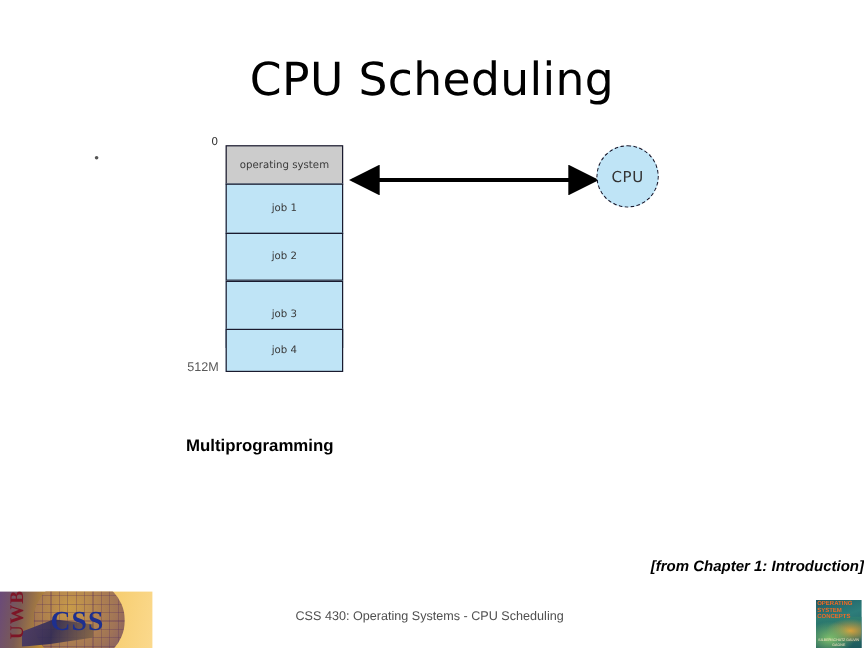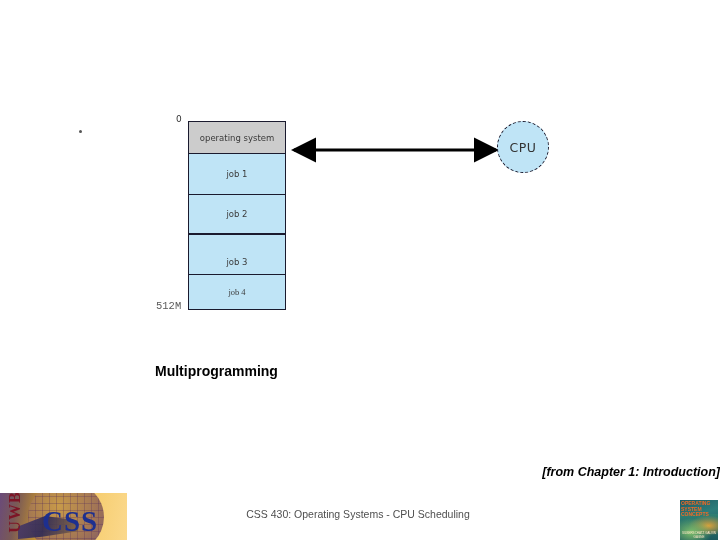--- a/index.html
+++ b/index.html
@@ -75,21 +75,21 @@
     font-size: 9px;
     color: #333333;
     font-family: "DejaVu Sans", sans-serif;
   }
   #mem-label-bottom {
     position: absolute;
     left: 156px;
     top: 300px;
     font-size: 10.5px;
     color: #5a5a5a;
-    font-family: Liberation Mono, monospace;
+    font-family: Liberation Sans, sans-serif;
   }
 
   
   #cpu-arrow {
     position: absolute;
     left: 284px;
     top: 132px;
     width: 222px;
     height: 36px;
   }
@@ -199,21 +199,21 @@
     font-size: 16px;
     font-weight: bold;
     color: #7d1526;
     font-family: "Liberation Serif", serif;
     letter-spacing: 1px;
   }
   #logo-css {
     position: absolute;
     left: 42px;
     top: 12px;
-    font-size: 29px;
+    font-size: 23px;
     font-weight: bold;
     color: #1d2f8f;
     font-family: "Liberation Serif", serif;
     letter-spacing: 1px;
   }
 
   
   #textbook-cover {
     position: absolute;
     left: 680px;
@@ -254,32 +254,33 @@
     font-size: 3px;
     color: #ffe9c9;
     text-align: center;
   }
 </style>
 </head>
 <body>
 
 <div id="slide">
 
+  <div id="slide-title">CPU Scheduling</div>
 
   <div id="bullet-dot"></div>
 
   <div id="mem-label-top">0</div>
   <div id="mem-label-bottom">512M</div>
 
   <div id="memory-diagram">
     <div class="mem-block os" style="top:0px;height:33px;">operating system</div>
     <div class="mem-block" style="top:32px;height:42px;">job 1</div>
     <div class="mem-block" style="top:73px;height:40px;">job 2</div>
     <div class="mem-block" style="top:113px;height:56px;">job 3</div>
-    <div class="mem-block" style="top:153px;height:36px;font-family:Liberation Serif, serif;">job 4</div>
+    <div class="mem-block" style="top:153px;height:36px;">job 4</div>
   </div>
 
   <svg id="cpu-arrow" viewBox="0 0 222 36">
     <defs>
       <marker id="arrowR" markerWidth="8" markerHeight="8" refX="7" refY="4" orient="auto" markerUnits="strokeWidth">
         <path d="M0,0 L8,4 L0,8 z" fill="#000000"></path>
       </marker>
       <marker id="arrowL" markerWidth="8" markerHeight="8" refX="1" refY="4" orient="auto" markerUnits="strokeWidth">
         <path d="M8,0 L0,4 L8,8 z" fill="#000000"></path>
       </marker>

